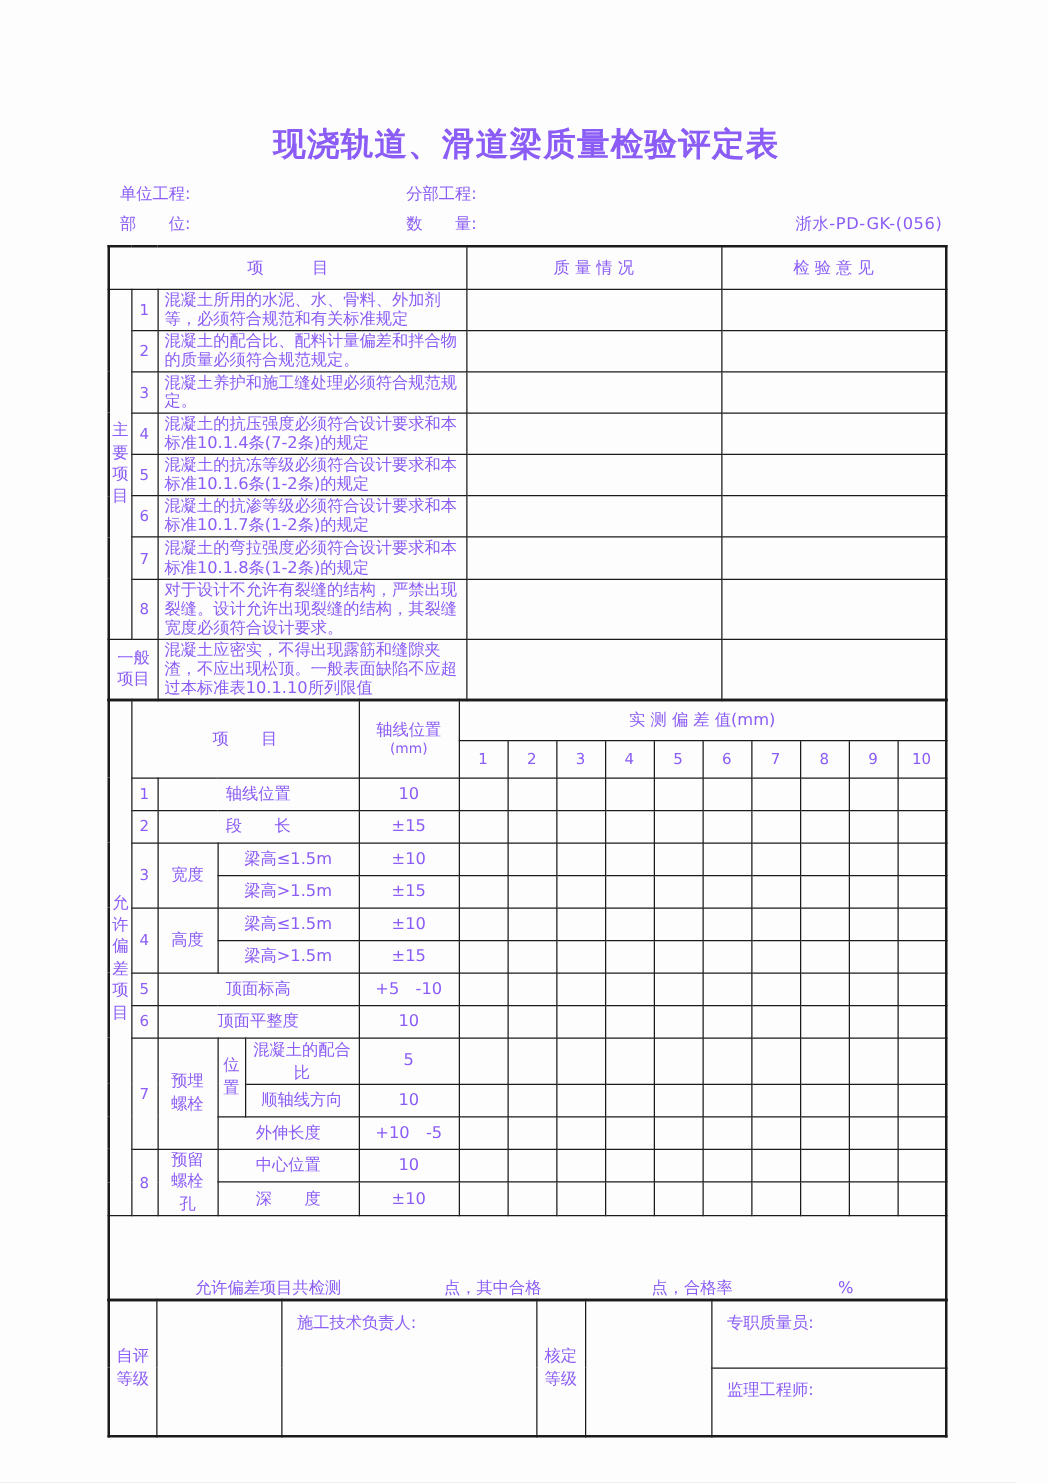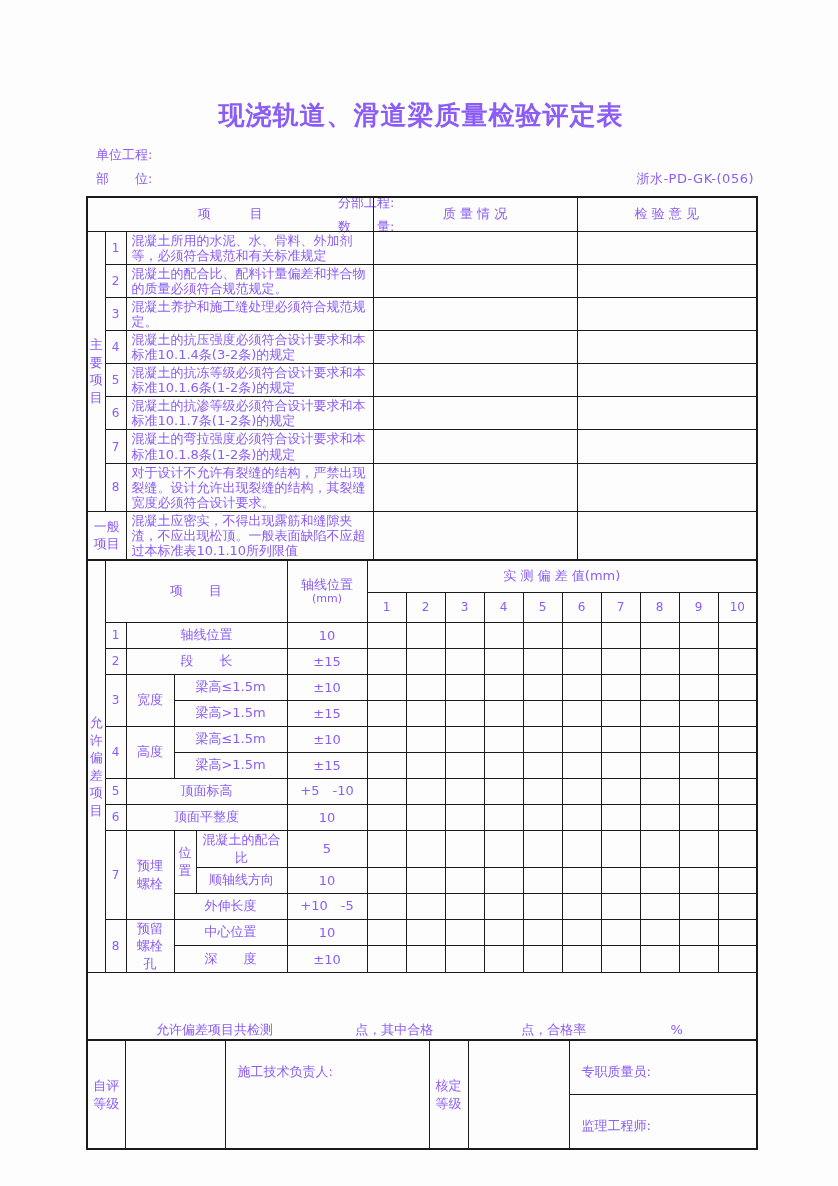--- a/index.html
+++ b/index.html
@@ -5,37 +5,37 @@
   html,body{margin:0;padding:0;background:#e8e8e8;}
   .page{position:relative;width:838px;height:1186px;background:#fdfdfd;margin:0 auto;
         font-family:"DejaVu Sans","Liberation Sans",sans-serif;color:#8b5cf6;overflow:hidden;}
   .content{position:absolute;left:86px;top:0;width:670px;}
   .doc-title{position:absolute;top:98px;left:0;width:100%;text-align:center;
              font-size:26px;font-weight:bold;letter-spacing:1px;}
   .meta-line{position:absolute;left:0;width:100%;font-size:13px;}
   .meta-line.l1{top:146px;}
   .meta-line.l2{top:170px;}
   .meta-item{position:absolute;white-space:nowrap;}
-  .mi-a{left:10px;} .mi-b{left:252px;margin-top:48px;}
+  .mi-a{left:10px;} .mi-b{left:239px;}
   .doc-code{position:absolute;right:2px;top:0;letter-spacing:0.5px;}
   .tables{position:absolute;top:196px;left:0;width:670px;}
   table{border-collapse:collapse;table-layout:fixed;width:670px;}
   table.t2,table.t3{margin-top:-2px;}
   table{border:2px solid #1b1b1b;}
   td{border:1px solid #1b1b1b;text-align:center;vertical-align:middle;
      font-size:13px;padding:0;overflow:hidden;}
   td.desc{text-align:left;padding:1px 5px;line-height:1.16;font-size:13px;}
   td.num{font-size:12px;}
   td.hdr{font-size:13px;}
   .stack{word-break:break-all;margin:0 auto;line-height:1.35;font-size:13px;}
   .w1{width:14px;} .w2{width:28px;}
   td.itemc{font-size:13px;}
   .tolu{font-size:11px;line-height:1;}
   .tol{line-height:1.15;}
-  td.sig{text-align:left;vertical-align:top;padding:22px 0 0 12px;font-size:13px;}
+  td.sig{text-align:left;vertical-align:top;padding:8px 0 0 12px;font-size:13px;}
   td.summary-cell{text-align:left;font-size:13px;}
   .summary-cell span{display:inline-block;}
   .sp1{margin-left:68px;} .sp2{margin-left:78px;margin-top:48px;} .sp3{margin-left:84px;text-align:center;} .sp4{margin-left:80px;}
   .date-line{text-align:right;padding-right:42px;margin-top:8px;font-size:13px;letter-spacing:2px;}
   .mcell{}
 </style>
 </head>
 <body>
 
 <div class="page">
@@ -85,21 +85,21 @@
           <td></td>
         </tr>
         <tr style="height:30px">
           <td class="num">3</td>
           <td class="desc">混凝土养护和施工缝处理必须符合规范规定。</td>
           <td></td>
           <td></td>
         </tr>
         <tr style="height:30px">
           <td class="num">4</td>
-          <td class="desc">混凝土的抗压强度必须符合设计要求和本标准10.1.4条(3-2条)的规定</td>
+          <td class="desc">混凝土的抗压强度必须符合设计要求和本标准10.1.4条(7-2条)的规定</td>
           <td></td>
           <td></td>
         </tr>
         <tr style="height:32px">
           <td class="num">5</td>
           <td class="desc">混凝土的抗冻等级必须符合设计要求和本标准10.1.6条(1-2条)的规定</td>
           <td></td>
           <td></td>
         </tr>
         <tr style="height:30px">

